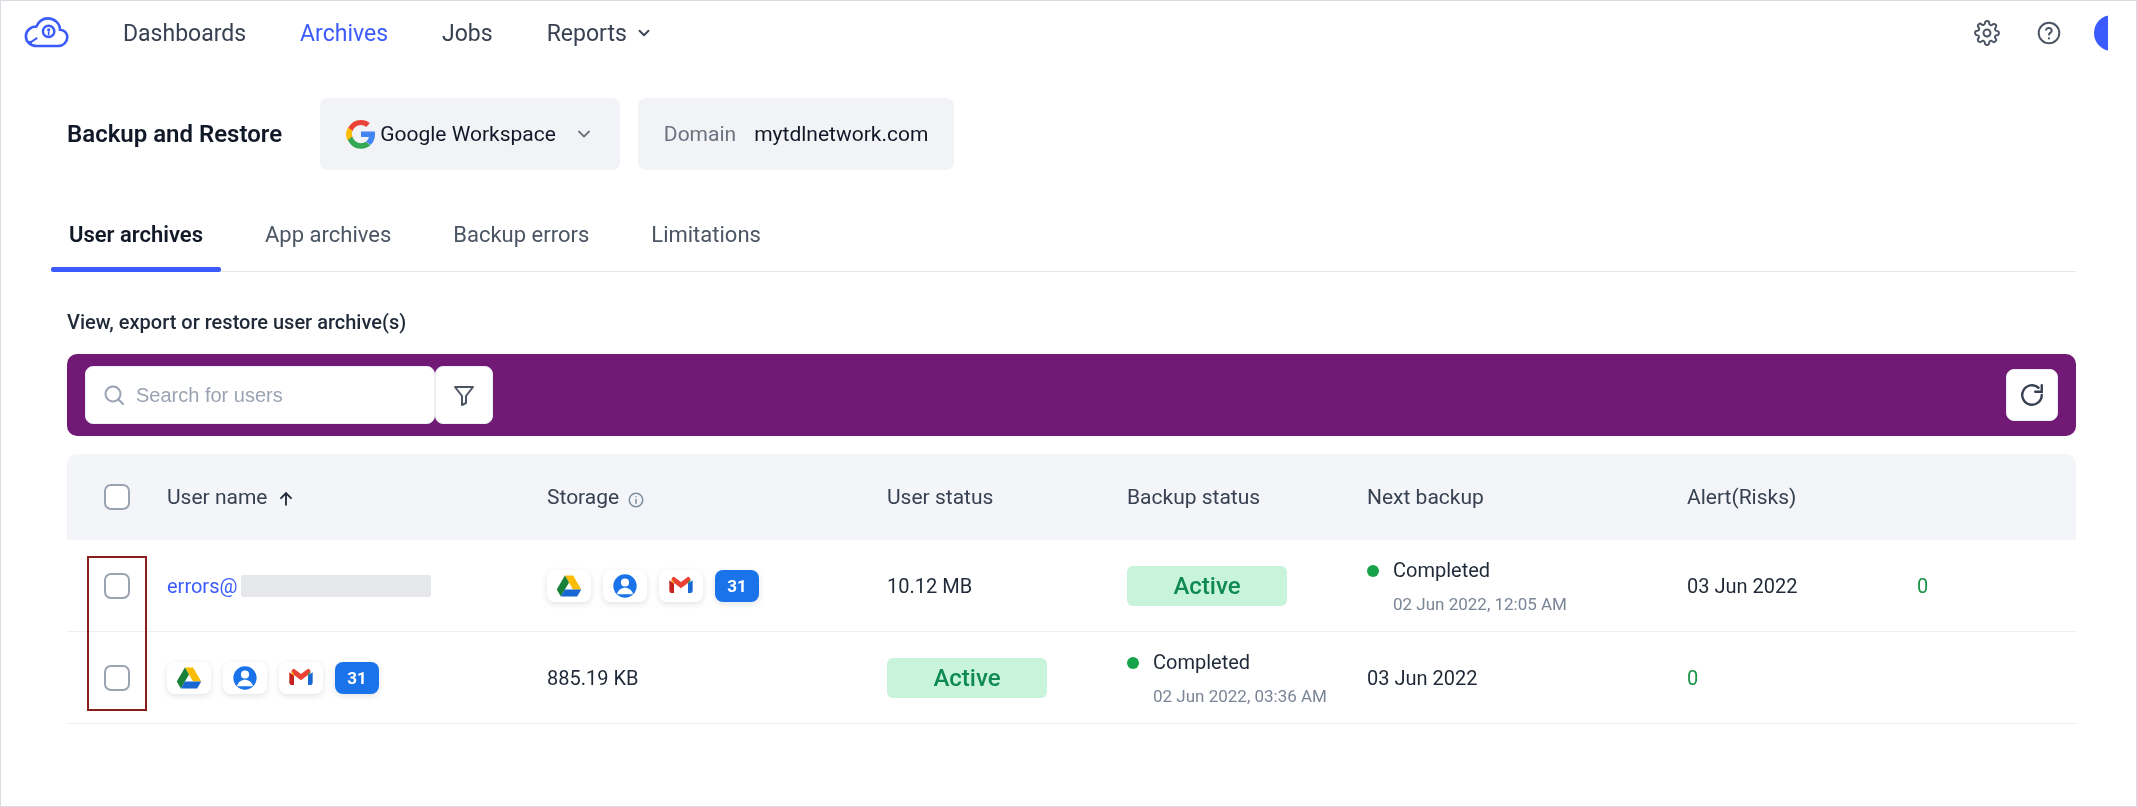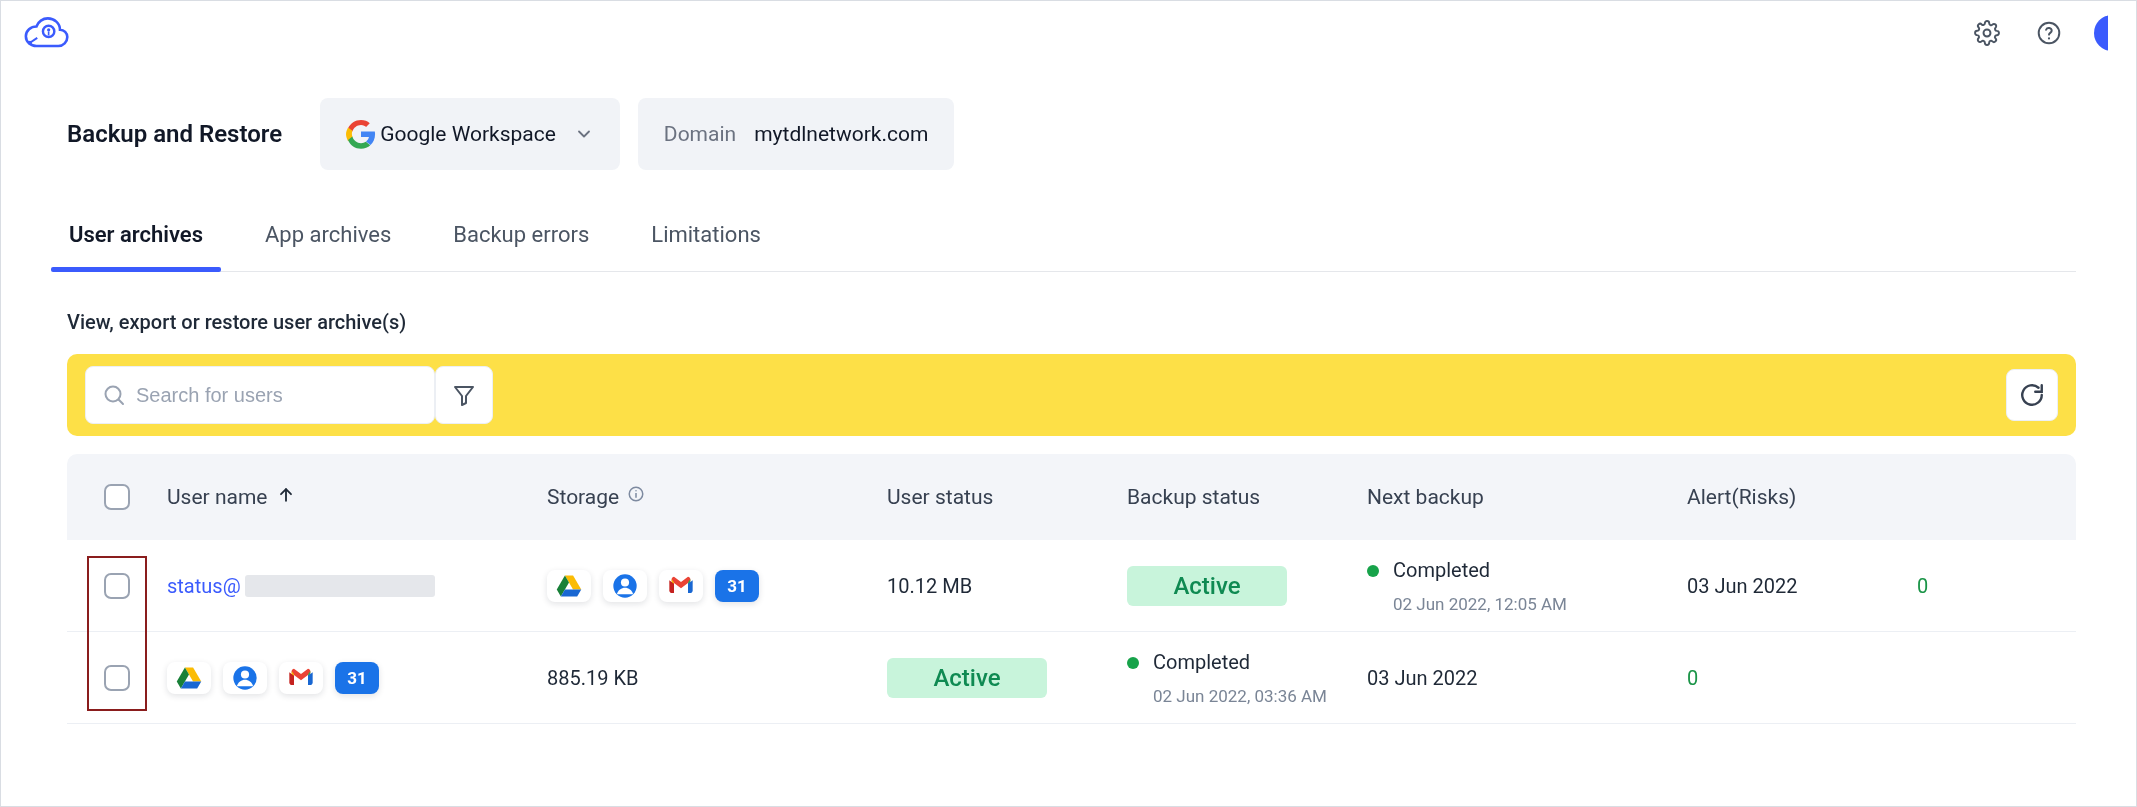--- a/index.html
+++ b/index.html
@@ -79,21 +79,21 @@
   }
 
   
   .prompt {
     padding: 38px 60px 20px 66px; font-size: 20px; color: #1f2937; font-weight: 500;
   }
 
   
   .toolbar-area { padding: 0 60px 0 66px; }
   .toolbar {
-    background: #fde047; border-radius: 10px; display: flex; align-items: center;
+    background: #701a75; border-radius: 10px; display: flex; align-items: center;
     height: 82px; padding: 0 18px; 
   }
   .search-box {
     background: #fff; border-radius: 8px; height: 58px; width: 350px;
     display: flex; align-items: center; padding: 0 16px; gap: 10px; color: #9ca3af;
     border: 1px solid #eceff4;
   }
   .search-box input {
     border: none; outline: none; font-size: 20px; flex: 1; color: #374151; background: transparent;
   }
@@ -112,21 +112,21 @@
 
   
   .table-area { padding: 18px 60px 0 66px; }
   .table-head {
     background: #f3f5f9; border-top-left-radius: 10px; border-top-right-radius: 10px;
     display: grid;
     grid-template-columns: 100px 380px 340px 240px 240px 320px 230px 1fr;
     align-items: center; height: 86px; padding: 0 12px 0 0;
     font-size: 21px; color: #374151;
   }
-  .th { display: flex; align-items: flex-start; gap: 8px; }
+  .th { display: flex; align-items: flex-end; gap: 8px; }
   .th .info { color: #7d8aa0; }
   .th.check { justify-content: center; }
 
   .cb {
     width: 26px; height: 26px; border: 2px solid #9aa3b2; border-radius: 7px; background: #fff;
     display: inline-block; cursor: pointer;
   }
 
   .table-body { }
   .trow {
@@ -180,20 +180,33 @@
     <svg viewBox="0 0 64 48" width="52" height="40">
       <path d="M48 20c0-8-7-14-15-14-6 0-12 4-14 10-7 0-13 5-13 12 0 7 6 12 13 12h27c6 0 11-5 11-11 0-5-4-9-9-9z" fill="none" stroke="#3b5bfd" stroke-width="3.2"></path>
       <circle cx="34" cy="22" r="7" fill="none" stroke="#3b5bfd" stroke-width="3"></circle>
       <circle cx="34" cy="20" r="2" fill="#3b5bfd"></circle>
       <rect x="33" y="22" width="2" height="5" fill="#3b5bfd"></rect>
       <circle cx="11" cy="36" r="2.5" fill="#3b5bfd"></circle>
       <path d="M11 36 L20 30" stroke="#3b5bfd" stroke-width="2.5" fill="none"></path>
     </svg>
   </div>
 
+  <div class="nav-links">
+    <span class="nav-link">Dashboards</span>
+    <span class="nav-link active">Archives</span>
+    <span class="nav-link">Jobs</span>
+    <span class="nav-link">
+      <span>Reports</span>
+      <span>
+        <svg width="18" height="18" viewBox="0 0 24 24" fill="none" stroke="#374151" stroke-width="2.4" stroke-linecap="round" stroke-linejoin="round">
+            <polyline points="6 9 12 15 18 9"></polyline>
+          </svg>
+      </span>
+    </span>
+  </div>
 
   <div class="nav-right">
     <span class="icon-btn">
       <span>
         <svg width="26" height="26" viewBox="0 0 24 24" fill="none" stroke="#4b5563" stroke-width="1.8">
           <circle cx="12" cy="12" r="3.2"></circle>
           <path d="M19.4 15a1.7 1.7 0 0 0 .34 1.87l.06.06a2 2 0 1 1-2.83 2.83l-.06-.06a1.7 1.7 0 0 0-1.87-.34 1.7 1.7 0 0 0-1.03 1.56V21a2 2 0 1 1-4 0v-.09a1.7 1.7 0 0 0-1.11-1.56 1.7 1.7 0 0 0-1.87.34l-.06.06A2 2 0 1 1 4.09 16.9l.06-.06a1.7 1.7 0 0 0 .34-1.87 1.7 1.7 0 0 0-1.56-1.03H3a2 2 0 1 1 0-4h.09a1.7 1.7 0 0 0 1.56-1.11 1.7 1.7 0 0 0-.34-1.87l-.06-.06A2 2 0 1 1 7.1 4.09l.06.06a1.7 1.7 0 0 0 1.87.34H9a1.7 1.7 0 0 0 1.03-1.56V3a2 2 0 1 1 4 0v.09a1.7 1.7 0 0 0 1.03 1.56 1.7 1.7 0 0 0 1.87-.34l.06-.06A2 2 0 1 1 19.91 7.1l-.06.06a1.7 1.7 0 0 0-.34 1.87V9a1.7 1.7 0 0 0 1.56 1.03H21a2 2 0 1 1 0 4h-.09a1.7 1.7 0 0 0-1.56 1.03z"></path>
         </svg>
       </span>
     </span>
@@ -318,21 +331,21 @@
   </div>
 
   <div class="table-body">
 
     <div class="trow">
       <div class="cell-check">
         <span class="cb-outline"></span>
         <span class="cb"></span>
       </div>
       <div class="user-cell">
-        <a href="#">status@</a>
+        <a href="#">errors@</a>
         <span class="redact"></span>
       </div>
       <div class="apps-cell">
         <span class="app-tile">
           <svg viewBox="0 0 48 48" width="28" height="28">
               <polygon fill="#FBBC04" points="17 6 31 6 45 30 31 30"></polygon>
               <polygon fill="#188038" points="17 6 3 30 10 42 24 18"></polygon>
               <polygon fill="#1967D2" points="10 42 38 42 45 30 17 30"></polygon>
             </svg>
         </span>

